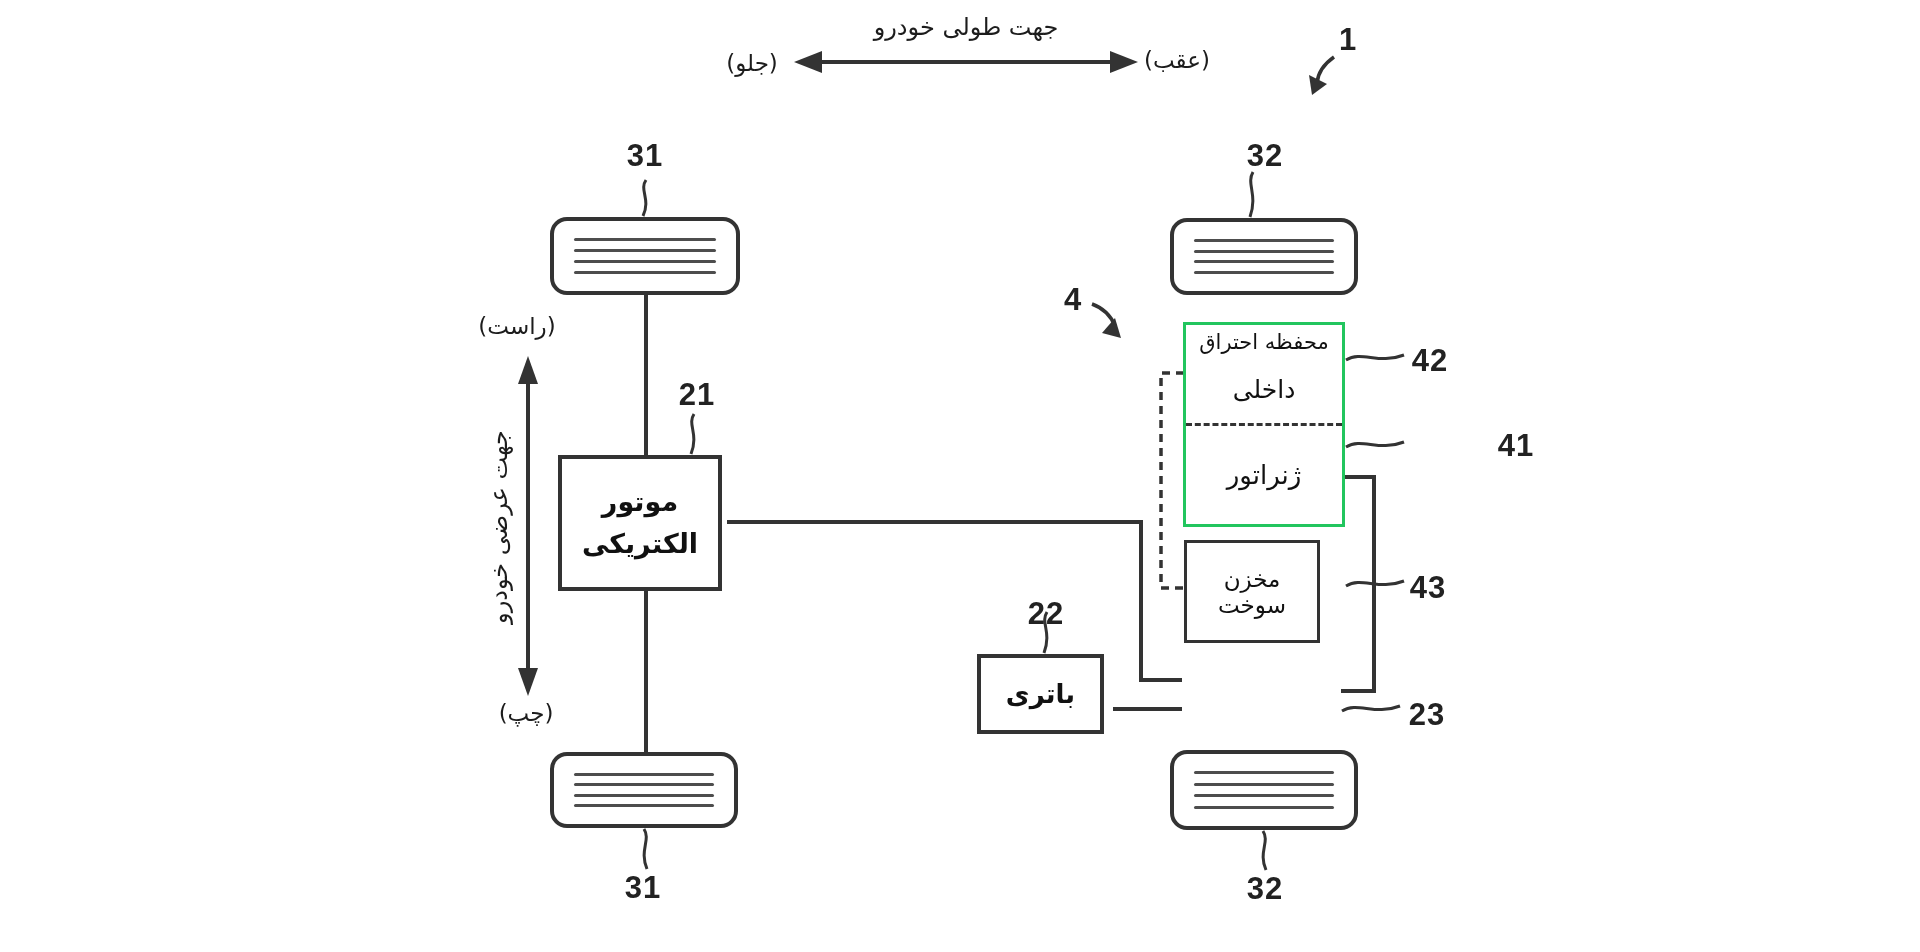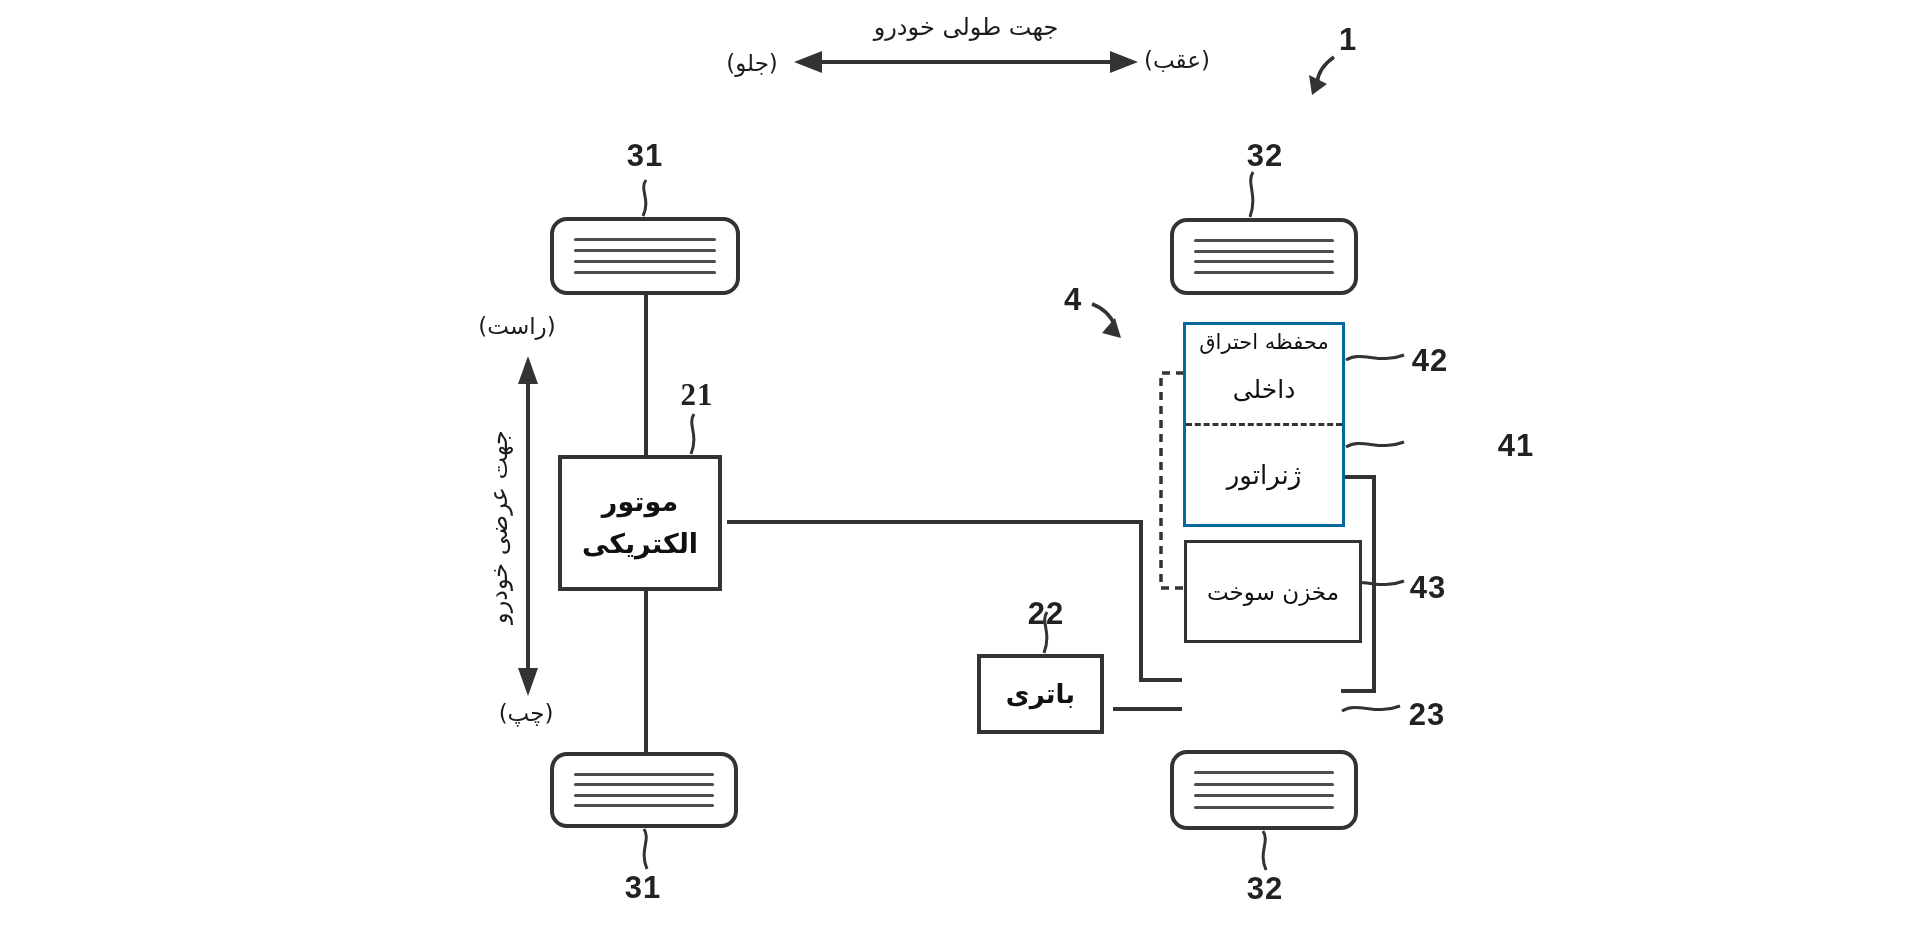--- a/index.html
+++ b/index.html
@@ -19,21 +19,21 @@
        display:flex;flex-direction:column;align-items:center;justify-content:center;
        text-align:center;color:#111;}
   .thin{border-width:3px;}
   .bold-fa{font-weight:700;}
   
   .wheel{position:absolute;box-sizing:border-box;background:#fff;border:4px solid #333;
          border-radius:17px;display:flex;flex-direction:column;justify-content:space-evenly;
          padding:9px 20px;}
   .stripe{height:3px;background:#4d4d4d;border-radius:2px;}
   
-  .bigbox{position:absolute;box-sizing:border-box;background:#fff;border:3px solid #0369a1;color:#111;}
+  .bigbox{position:absolute;box-sizing:border-box;background:#fff;border:3px solid #22c55e;color:#111;}
   .sec-top{box-sizing:border-box;height:101px;border-bottom:3px dashed #333;
            padding-top:5px;text-align:center;}
   .sec-top .l1{font-size:21px;}
   .sec-top .l2{font-size:25px;margin-top:21px;}
   .sec-bottom{box-sizing:border-box;height:98px;display:flex;align-items:center;
               justify-content:center;font-size:26px;text-align:center;}
   .motor-line{font-size:27px;line-height:42px;font-weight:700;}
 </style>
 </head>
 <body>
@@ -90,21 +90,21 @@
   <div class="lbl fa paren" style="left:517px;top:326px;">(راست)</div>
   <div class="lbl fa title rot" style="left:500px;top:527px;font-size:24px;">جهت عرضی خودرو</div>
   <div class="lbl fa paren" style="left:526px;top:713px;">(چپ)</div>
 
   <div class="lbl num" style="left:1348px;top:40px;">1</div>
   <div class="lbl num" style="left:1073px;top:300px;">4</div>
   <div class="lbl num" style="left:645px;top:156px;">31</div>
   <div class="lbl num" style="left:1265px;top:156px;">32</div>
   <div class="lbl num" style="left:643px;top:888px;">31</div>
   <div class="lbl num" style="left:1265px;top:889px;">32</div>
-  <div class="lbl num" style="left:697px;top:395px;font-family:Liberation Serif, serif;">21</div>
+  <div class="lbl num" style="left:697px;top:395px;">21</div>
   <div class="lbl num" style="left:1046px;top:593px;margin-top:21px;">22</div>
   <div class="lbl num" style="left:1430px;top:361px;">42</div>
   <div class="lbl num" style="left:1480px;top:446px;margin-left:36px;">41</div>
   <div class="lbl num" style="left:1428px;top:588px;">43</div>
   <div class="lbl num" style="left:1427px;top:715px;">23</div>
 
   <div class="wheel" style="left:550px;top:217px;width:190px;height:78px;">
     <div class="stripe"></div>
     <div class="stripe"></div>
     <div class="stripe"></div>
@@ -141,18 +141,18 @@
   <div class="bigbox" style="left:1183px;top:322px;width:162px;height:205px;">
     <div class="sec-top">
       <div class="fa l1">محفظه احتراق</div>
       <div class="fa l2">داخلی</div>
     </div>
     <div class="sec-bottom">
       <div class="fa">ژنراتور</div>
     </div>
   </div>
 
-  <div class="box thin" style="left:1184px;top:540px;width:178px;height:103px;font-size:23px;">
+  <div class="box thin" style="left:1184px;top:540px;width:136px;height:103px;font-size:23px;">
     <div class="fa">مخزن سوخت</div>
   </div>
 
 
 </div>
 
 </body></html>

